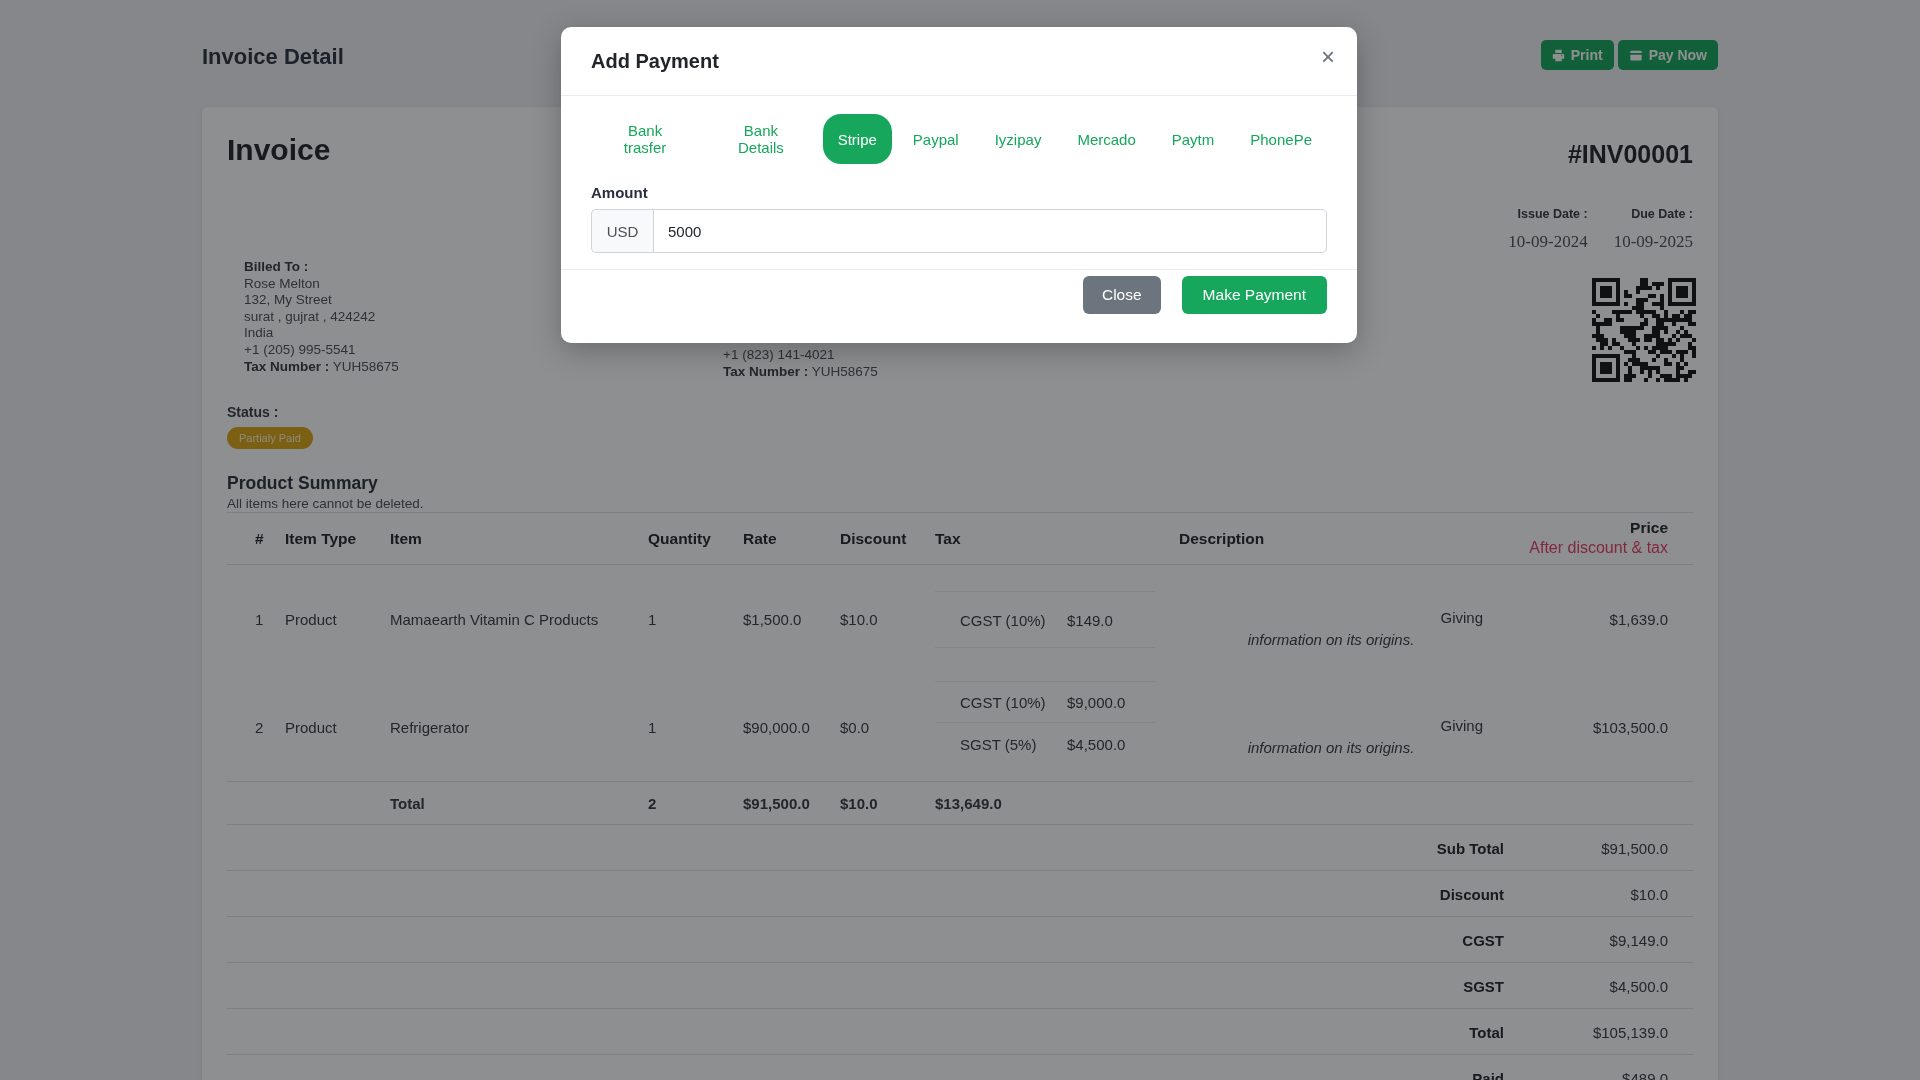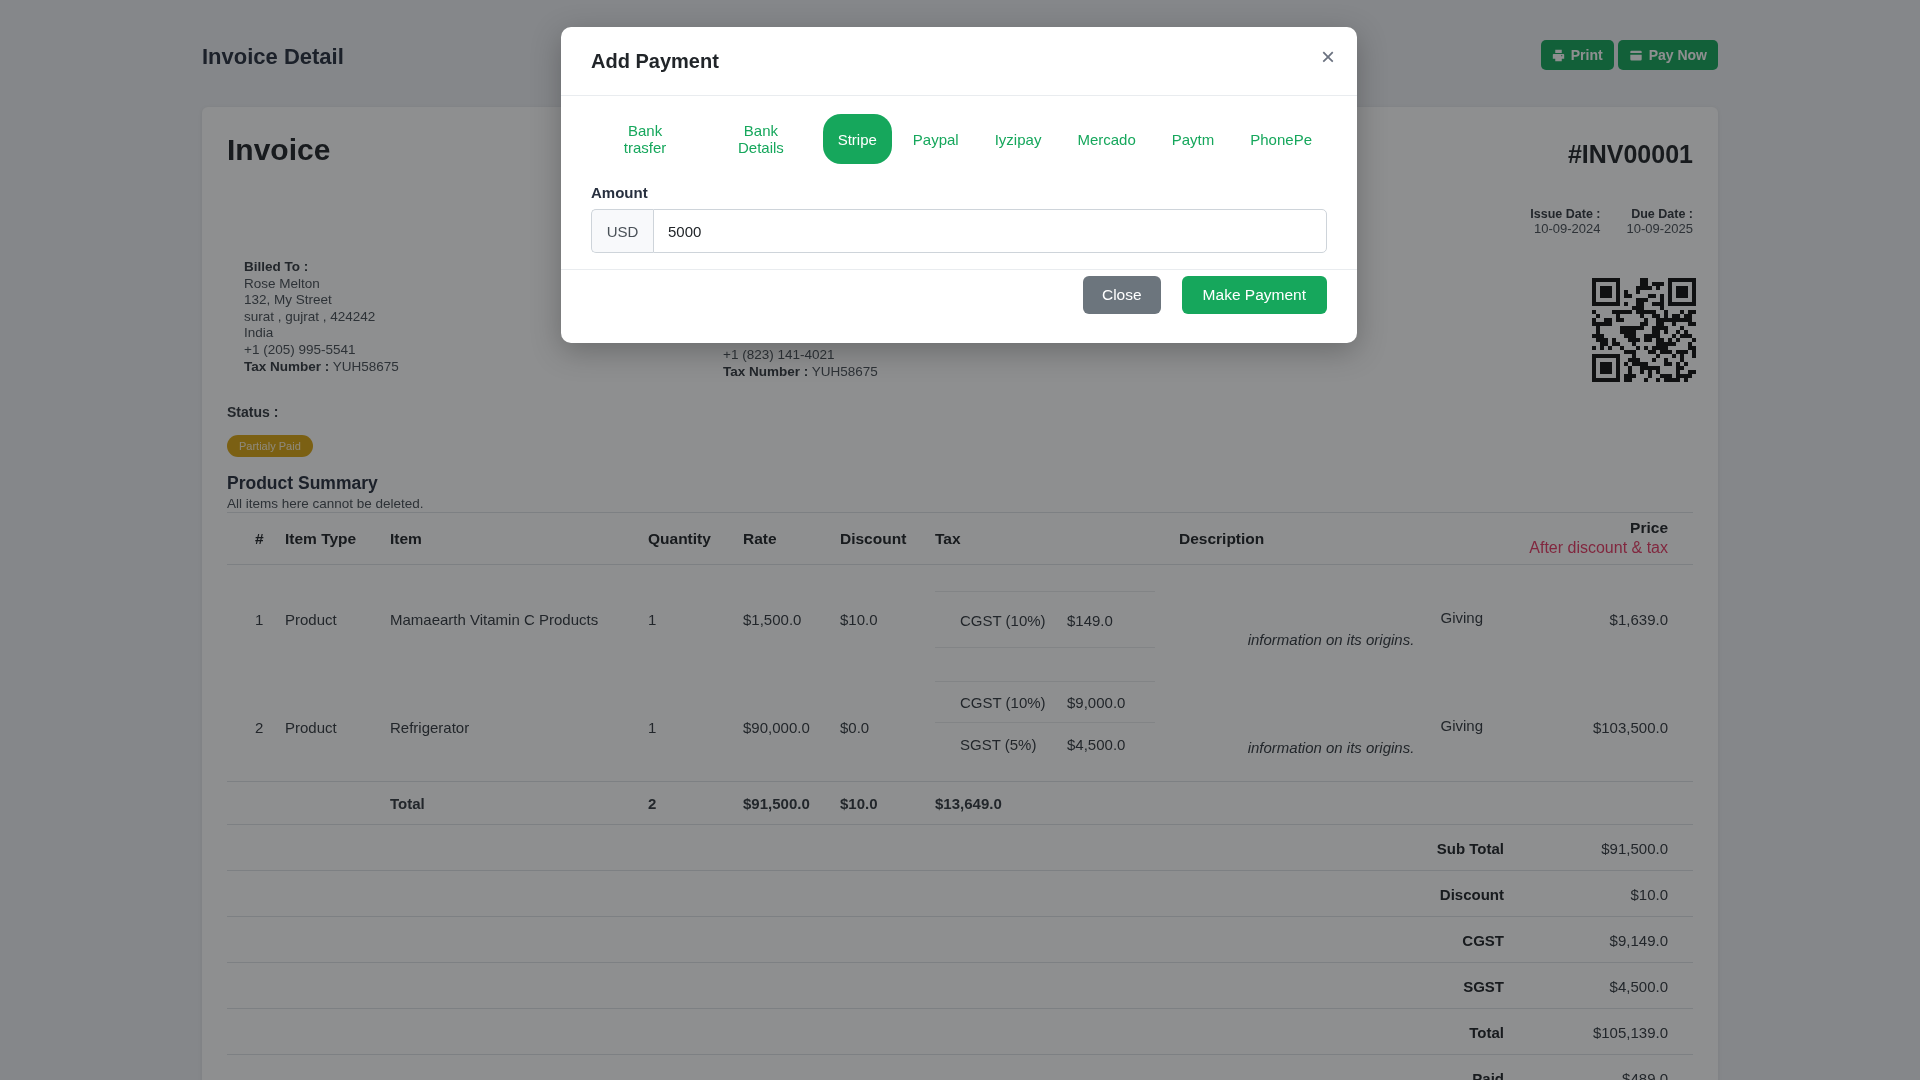--- a/index.html
+++ b/index.html
@@ -27,35 +27,35 @@
   .invoice-card {
     position:absolute; left:202px; top:107px; width:1516px; height:1200px;
     background:#ffffff; border-radius:6px; box-shadow:0 1px 4px rgba(20,30,40,.08);
   }
   .inv-heading { position:absolute; left:25px; top:26px; font-size:30px; font-weight:700; color:#212529; }
   .inv-number  { position:absolute; right:25px; top:33px; font-size:25px; font-weight:700; color:#212529; }
 
   .dates { position:absolute; right:25px; top:100px; display:flex; gap:26px; }
   .date-col { text-align:right; }
   .date-label { font-size:12.5px; font-weight:700; color:#343a40; }
-  .date-value { font-size:13px; color:#495057; margin-top:0; }
+  .date-value { font-size:17px; color:#495057; margin-top:11px;font-family:Liberation Serif, serif; }
 
   .billed { position:absolute; left:42px; top:152px; font-size:13.5px; line-height:16.6px; color:#495057; }
   .billed .b-label { font-weight:700; color:#343a40; }
   .billed .b-tax b { color:#343a40; }
 
   .shipped-visible { position:absolute; left:521px; top:239px; font-size:13.5px; line-height:17px; color:#495057; }
   .shipped-visible b { color:#343a40; }
 
   .qr { position:absolute; left:1390px; top:171px; width:104px; height:104px; }
 
   .status-block { position:absolute; left:25px; top:297px; }
   .status-label { font-size:14px; font-weight:700; color:#343a40; }
   .status-badge {
-    display:inline-block; margin-top:15px; background:#dca713; color:#fdf3d7;
+    display:inline-block; margin-top:7px; background:#dca713; color:#fdf3d7;
     font-size:11px; padding:5px 12px; border-radius:11px;
   }
 
   .psum-title { position:absolute; left:25px; top:366px; font-size:17.5px; font-weight:600; color:#28303f; }
   .psum-sub   { position:absolute; left:25px; top:389px; font-size:13.5px; color:#495057; }
 
   
   .ptable { position:absolute; left:25px; top:405px; width:1466px; font-size:15px; }
   .t-header { position:relative; height:53px; border-top:1px solid #dfe3e7; border-bottom:1px solid #dfe3e7; font-weight:700; color:#212529; font-size:15.5px; }
   .hc { position:absolute; top:50%; transform:translateY(-50%); }

